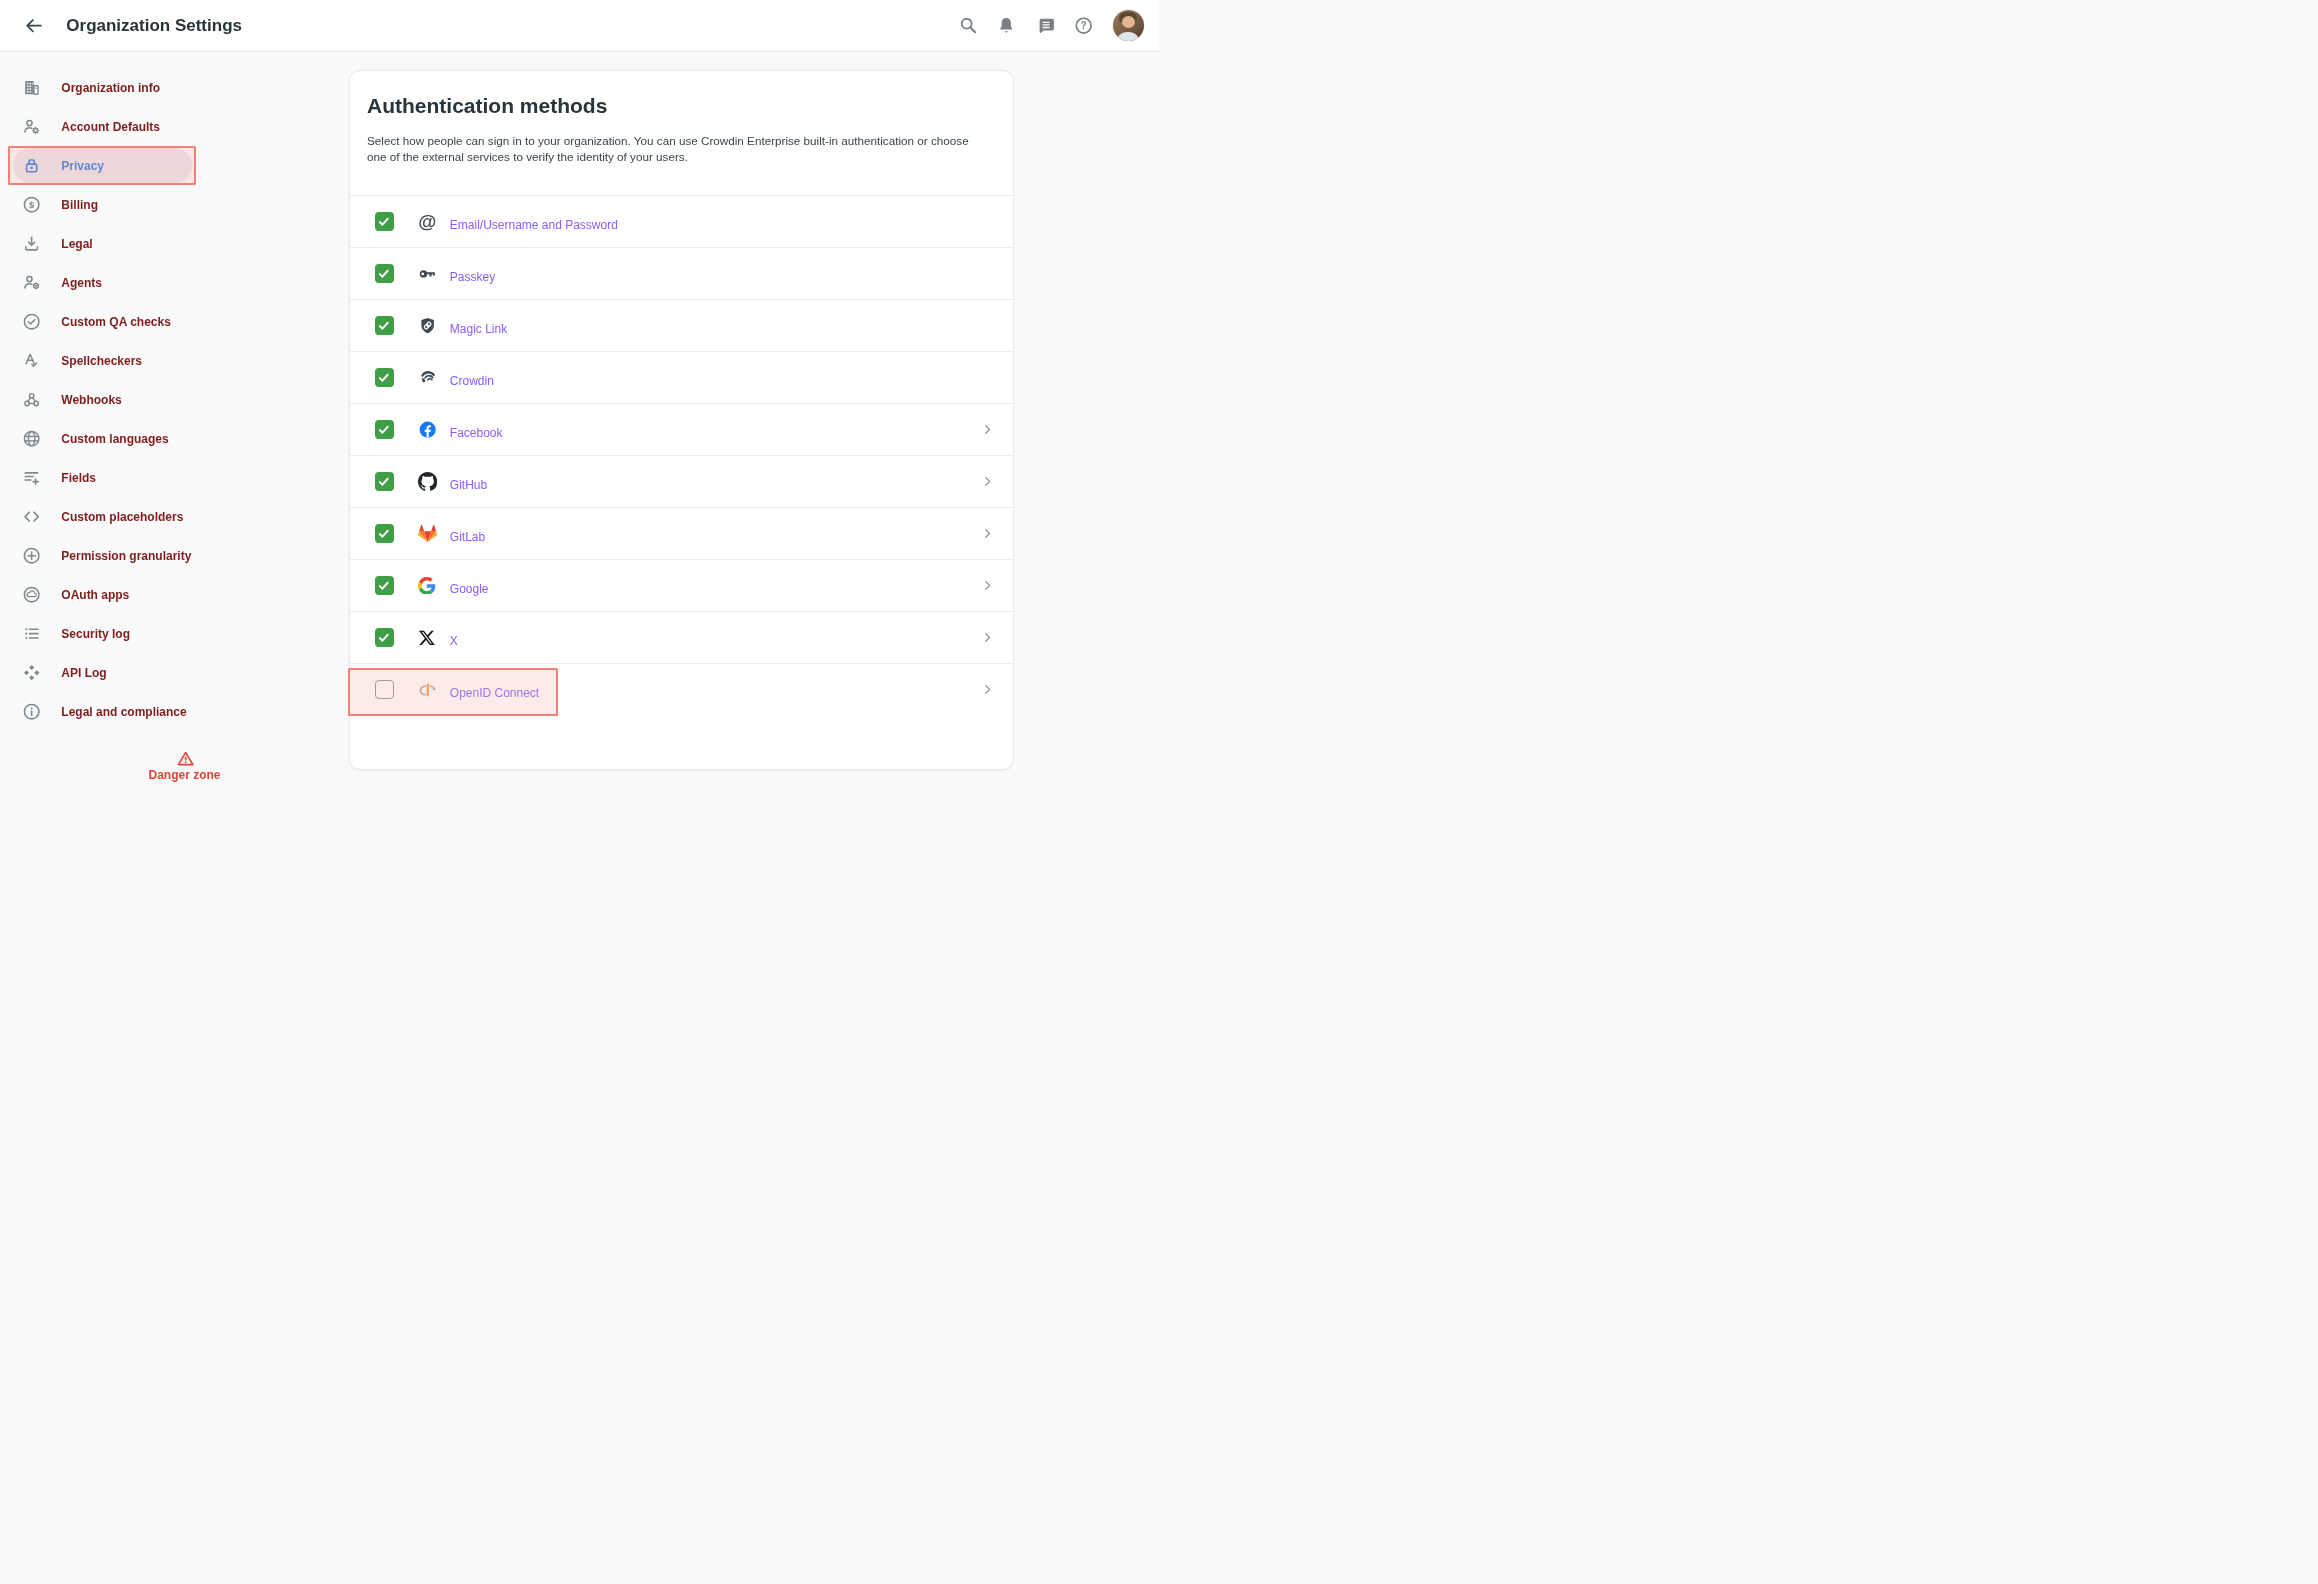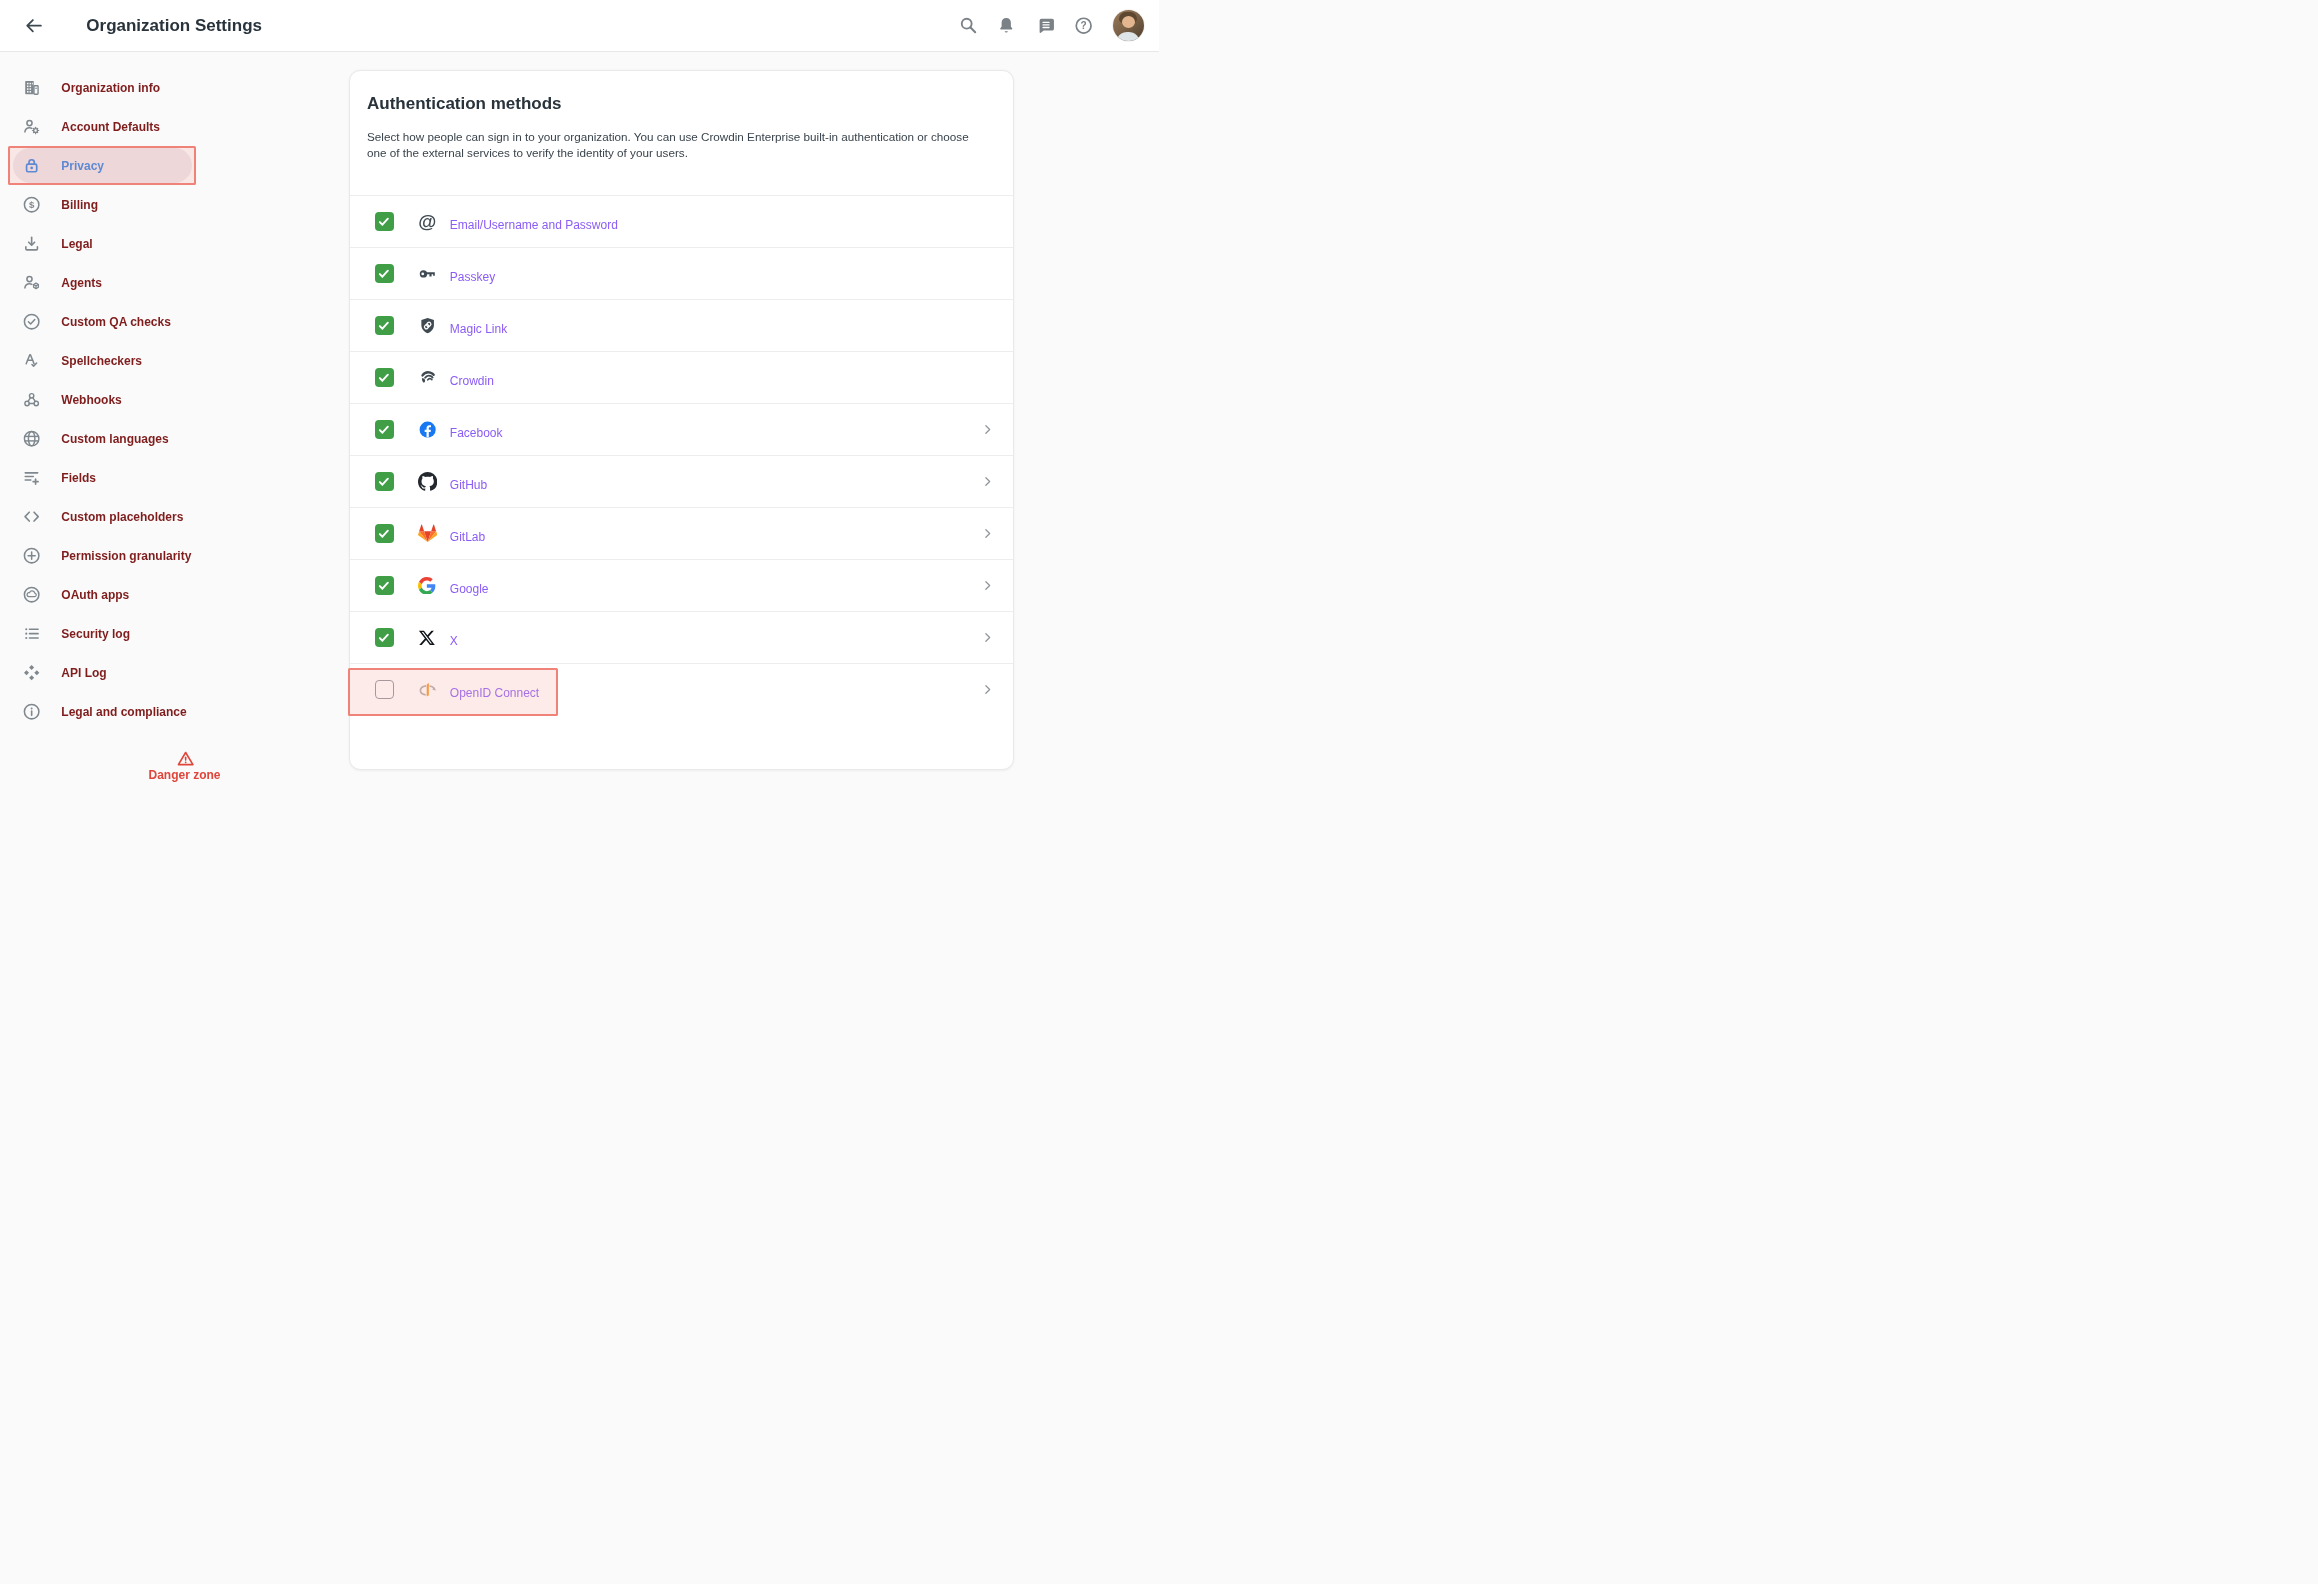--- a/index.html
+++ b/index.html
@@ -2,21 +2,21 @@
 <html style="font-size:13px"><head>
 <meta charset="utf-8">
 <style>
   * { margin:0; padding:0; box-sizing:border-box; }
   html,body { background:#fafafa; }
   body { font-family:"Liberation Sans", sans-serif; }
   #app { position:relative; width:1159px; height:792px; background:#fafafa; overflow:hidden; }
 
   
   .header { position:relative; height:52px; background:#fff; border-bottom:0.8px solid #e7e7e7;
-            display:flex; align-items:center; padding:0 15.3px 0 24px; z-index:10;gap:20px; }
+            display:flex; align-items:center; padding:0 15.3px 0 24px; z-index:10; }
   .back-btn { width:19.3px; height:19.3px; cursor:pointer; display:flex; align-items:center; }
   .page-title { margin-left:23px; font-size:17px; font-weight:700; color:#28333b; }
   .header-right { margin-left:auto; display:flex; align-items:center; gap:19.3px; }
   .hicon { width:19.3px; height:19.3px; display:flex; align-items:center; justify-content:center; cursor:pointer; }
   .avatar { width:31px; height:31px; border-radius:50%; position:relative; overflow:hidden; cursor:pointer;
             background:linear-gradient(140deg,#9b7b5d 0%,#7d6348 45%,#4e3d2e 100%); box-shadow:0 0 0 0.8px #eee; }
   .av-hair { position:absolute; top:1.6px; left:6.4px; width:17.7px; height:11.3px; border-radius:8.9px 8.9px 5.6px 5.6px; background:#5d4730; }
   .av-face { position:absolute; top:5.6px; left:8.9px; width:13px; height:12px; border-radius:50%; background:#e3b690; }
   .av-body { position:absolute; bottom:-5.6px; left:3.2px; width:24px; height:14.5px; border-radius:11.3px 11.3px 0 0; background:#dfe4e8; }
 
@@ -35,21 +35,21 @@
   
   .annotation { position:absolute; border:2.4px solid #f08379; background:rgba(246,176,170,0.25);
                 border-radius:1.6px; z-index:20; pointer-events:none; }
   #ann-privacy { left:8px; top:146px; width:188px; height:39px; }
   #ann-openid { left:-1.6px; top:597px; width:210px; height:48px; }
 
   
   .card { position:absolute; left:349px; top:70px; width:665px; height:700px; background:#fff;
           border:0.8px solid #e9e9e9; border-radius:11.3px; box-shadow:0 0.8px 2.4px rgba(0,0,0,0.05); overflow:visible; }
   .card-head { padding:23px 17px 0; }
-  .card-title { font-size:17px; font-weight:700; color:#28333b; }
+  .card-title { font-size:21px; font-weight:700; color:#28333b; }
   .card-desc { margin-top:14.5px; font-size:11.7px; line-height:16px; color:#3a444c; max-width:618px; }
   .rows { position:absolute; top:124px; left:0; right:0; }
   .row { position:relative; height:52px; display:flex; align-items:center; padding:0 19.3px 0 25px;
          border-top:0.8px solid #ededed; }
   .checkbox { width:18.5px; height:18.5px; flex:0 0 18.5px; border-radius:4px; background:#fff;
               border:1.6px solid #8c9196; display:flex; align-items:center; justify-content:center; cursor:pointer; }
   .checkbox.checked { background:#3f9e46; border:none; }
   .checkbox:not(.checked) svg { display:none; }
   .ricon { width:19.3px; height:19.3px; flex:0 0 19.3px; margin-left:24px; display:flex; align-items:center; justify-content:center; }
   .at-glyph { font-size:18.5px; font-weight:600; color:#3f4a52; line-height:19.3px; }

